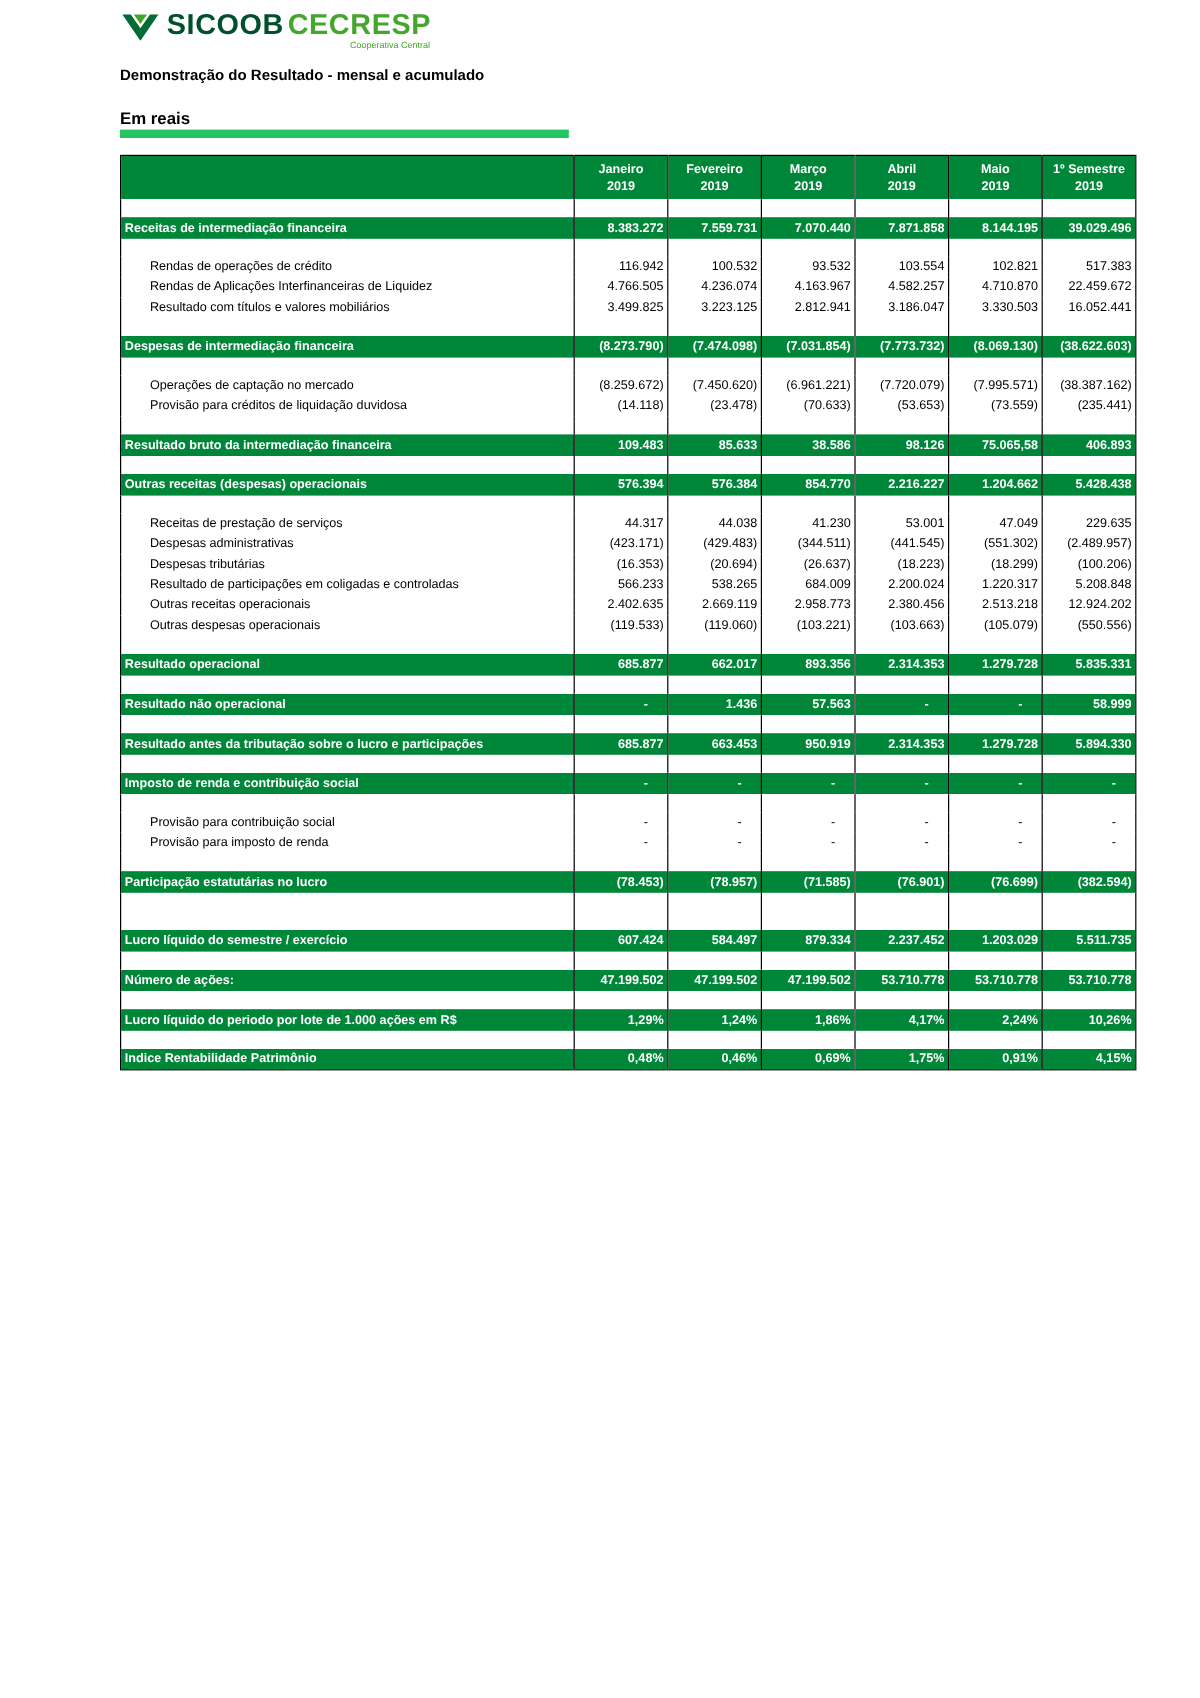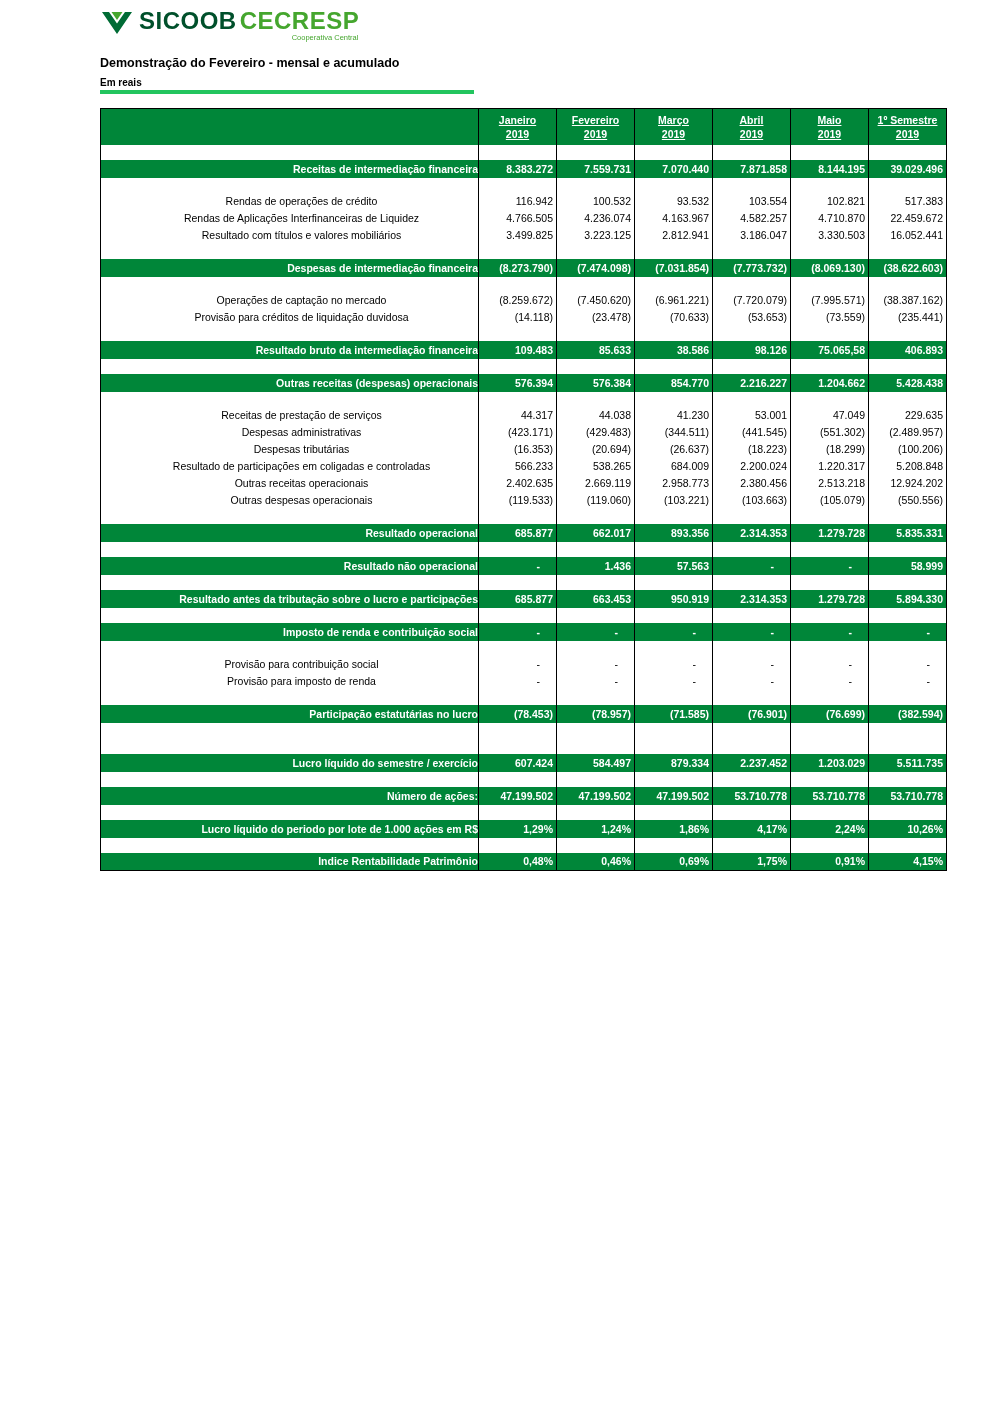--- a/index.html
+++ b/index.html
@@ -20,42 +20,42 @@
   .logo-mark{flex:0 0 auto;}
   .logo-text{display:flex;align-items:flex-start;gap:3px;line-height:1;}
   .logo-sicoob{font-weight:bold;font-size:24px;color:var(--logo-dark);letter-spacing:0.5px;}
   .logo-cecresp-wrap{display:flex;flex-direction:column;}
   .logo-cecresp{font-weight:bold;font-size:24px;color:var(--logo-light);letter-spacing:0.5px;}
   .logo-tagline{font-size:7.5px;color:var(--logo-light);margin-top:1px;padding-left:52px;}
 
   
   .doc-title{font-size:12.5px;font-weight:bold;margin:14px 0 0 0;}
   .doc-subtitle{
-    font-size:10px;font-weight:bold;margin-top:7px;width:374px;
-    border-bottom:4px solid #22c55e;padding-bottom:2px;
+    font-size:14px;font-weight:bold;margin-top:20px;width:374px;
+    border-bottom:7px solid #22c55e;padding-bottom:2px;
   }
 
   
   table.dre{
     margin-top:14px;border-collapse:collapse;table-layout:fixed;width:846px;
     font-size:10.5px;border:1px solid #000;
   }
   table.dre th,table.dre td{
     border-left:1px solid #000;border-right:1px solid #000;
     padding:0;overflow:hidden;white-space:nowrap;vertical-align:middle;
   }
   thead th{
     background:var(--green);color:#fff;font-weight:bold;text-align:center;
-    height:36px;line-height:1.35;font-size:10.5px;text-decoration:underline;
+    height:36px;line-height:1.35;font-size:10.5px;
   }
   tr.section td{background:var(--green);color:#fff;font-weight:bold;height:18px;}
-  tr.section td.label{text-align:right;padding-left:3px;}
+  tr.section td.label{text-align:left;padding-left:3px;}
   tr.section td.val{text-align:right;padding-right:3px;}
   tr.detail td{height:17px;color:#000;}
-  tr.detail td.label{text-align:center;padding-left:24px;}
+  tr.detail td.label{text-align:left;padding-left:24px;}
   tr.detail td.val{text-align:right;padding-right:3px;}
   td.dash{padding-right:16px !important;}
   tr.spacer td{height:15px;background:#fff;}
   tr.spacer_tall td{height:31px;background:#fff;}
 </style>
 </head>
 <body>
 
 <div class="page">
 
@@ -68,21 +68,21 @@
     </span>
     <span class="logo-text">
       <span class="logo-sicoob">SICOOB</span>
       <span class="logo-cecresp-wrap">
         <span class="logo-cecresp">CECRESP</span>
         <span class="logo-tagline">Cooperativa Central</span>
       </span>
     </span>
   </div>
 
-  <h1 class="doc-title">Demonstração do Fevereiro - mensal e acumulado</h1>
+  <h1 class="doc-title">Demonstração do Resultado - mensal e acumulado</h1>
   <div class="doc-subtitle">Em reais</div>
 
   <table class="dre">
     <colgroup>
       <col style="width:378px">
       <col style="width:78px">
         <col style="width:78px">
         <col style="width:78px">
       <col style="width:78px">
         <col style="width:78px">

